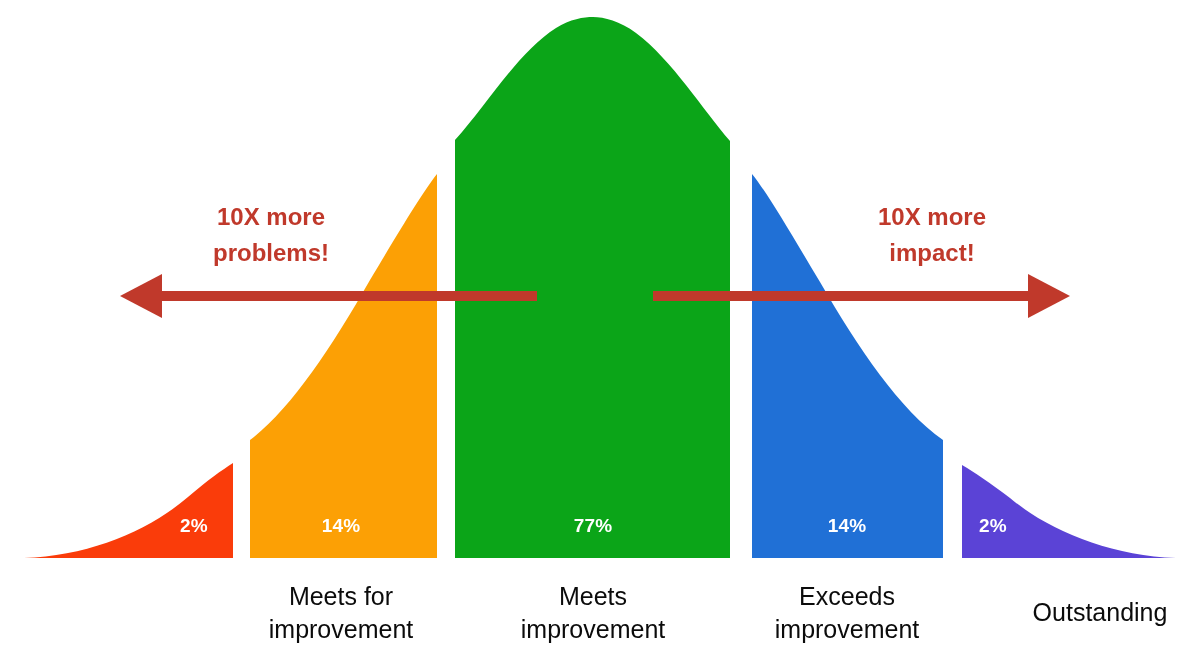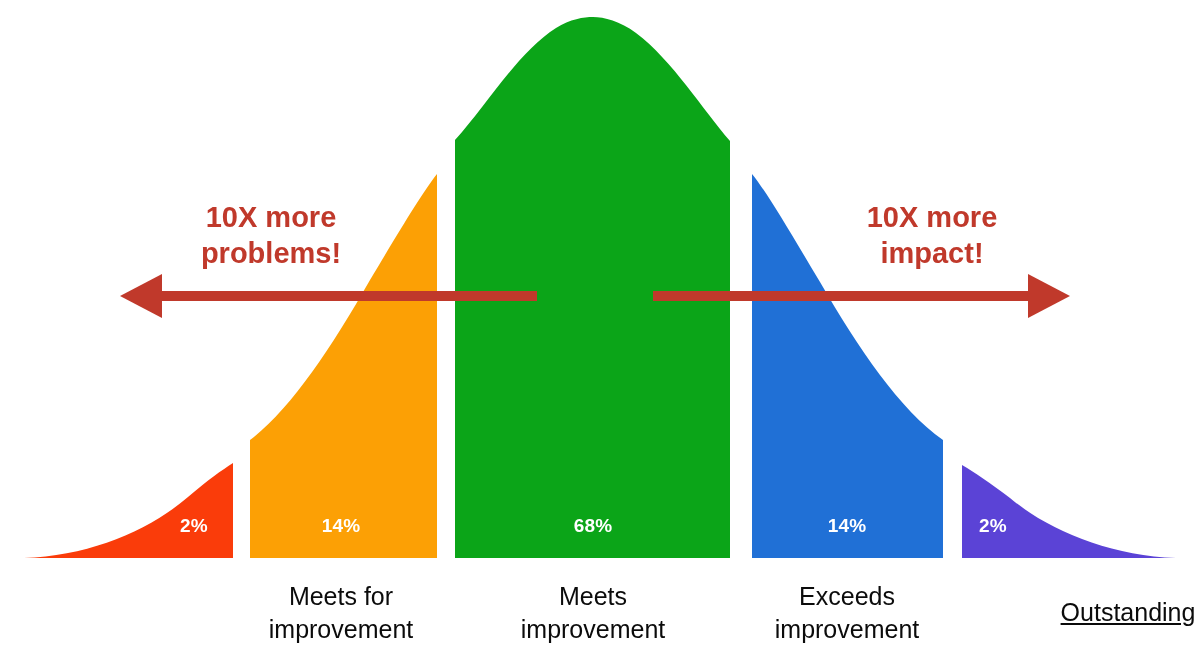--- a/index.html
+++ b/index.html
@@ -42,21 +42,21 @@
     color: #0b0b0b;
     font-size: 25px;
     font-weight: 400;
     line-height: 33px;
     text-align: center;
     white-space: pre-line;
     transform: translateX(-50%);
   }
   .callout {
     position: absolute;
-    font-size: 29px;
+    font-size: 24px;
     font-weight: 700;
     line-height: 36px;
     text-align: center;
     white-space: pre-line;
     transform: translateX(-50%);
   }
 </style>
 </head>
 <body>
 
@@ -102,37 +102,37 @@
     <g>
       <rect x="653" y="291" width="382" height="10" fill="#C0392B"></rect>
       <polygon points="1070,296 1028,274 1028,318" fill="#C0392B"></polygon>
     </g>
   </svg>
 
   <div class="pct-label" style="left:194px; top:515px;">2%</div>
 
   <div class="pct-label" style="left:341px; top:515px;">14%</div>
 
-  <div class="pct-label" style="left:593px; top:515px;">68%</div>
+  <div class="pct-label" style="left:593px; top:515px;">77%</div>
 
   <div class="pct-label" style="left:847px; top:515px;">14%</div>
 
   <div class="pct-label" style="left:993px; top:515px;">2%</div>
 
 
   <div class="cat-label" style="left:341px; top:580px;">Meets for
 improvement</div>
 
   <div class="cat-label" style="left:593px; top:580px;">Meets
 improvement</div>
 
   <div class="cat-label" style="left:847px; top:580px;">Exceeds
 improvement</div>
 
-  <div class="cat-label" style="left:1128px; top:596px;text-decoration:underline;">Outstanding</div>
+  <div class="cat-label" style="left:1100px; top:596px;">Outstanding</div>
 
   <div class="callout" style="left:271px; top:199px; color:#C0392B;">10X more
 problems!</div>
 
   <div class="callout" style="left:932px; top:199px; color:#C0392B;">10X more
 impact!</div>
 
 </div>
 
 </body></html>

